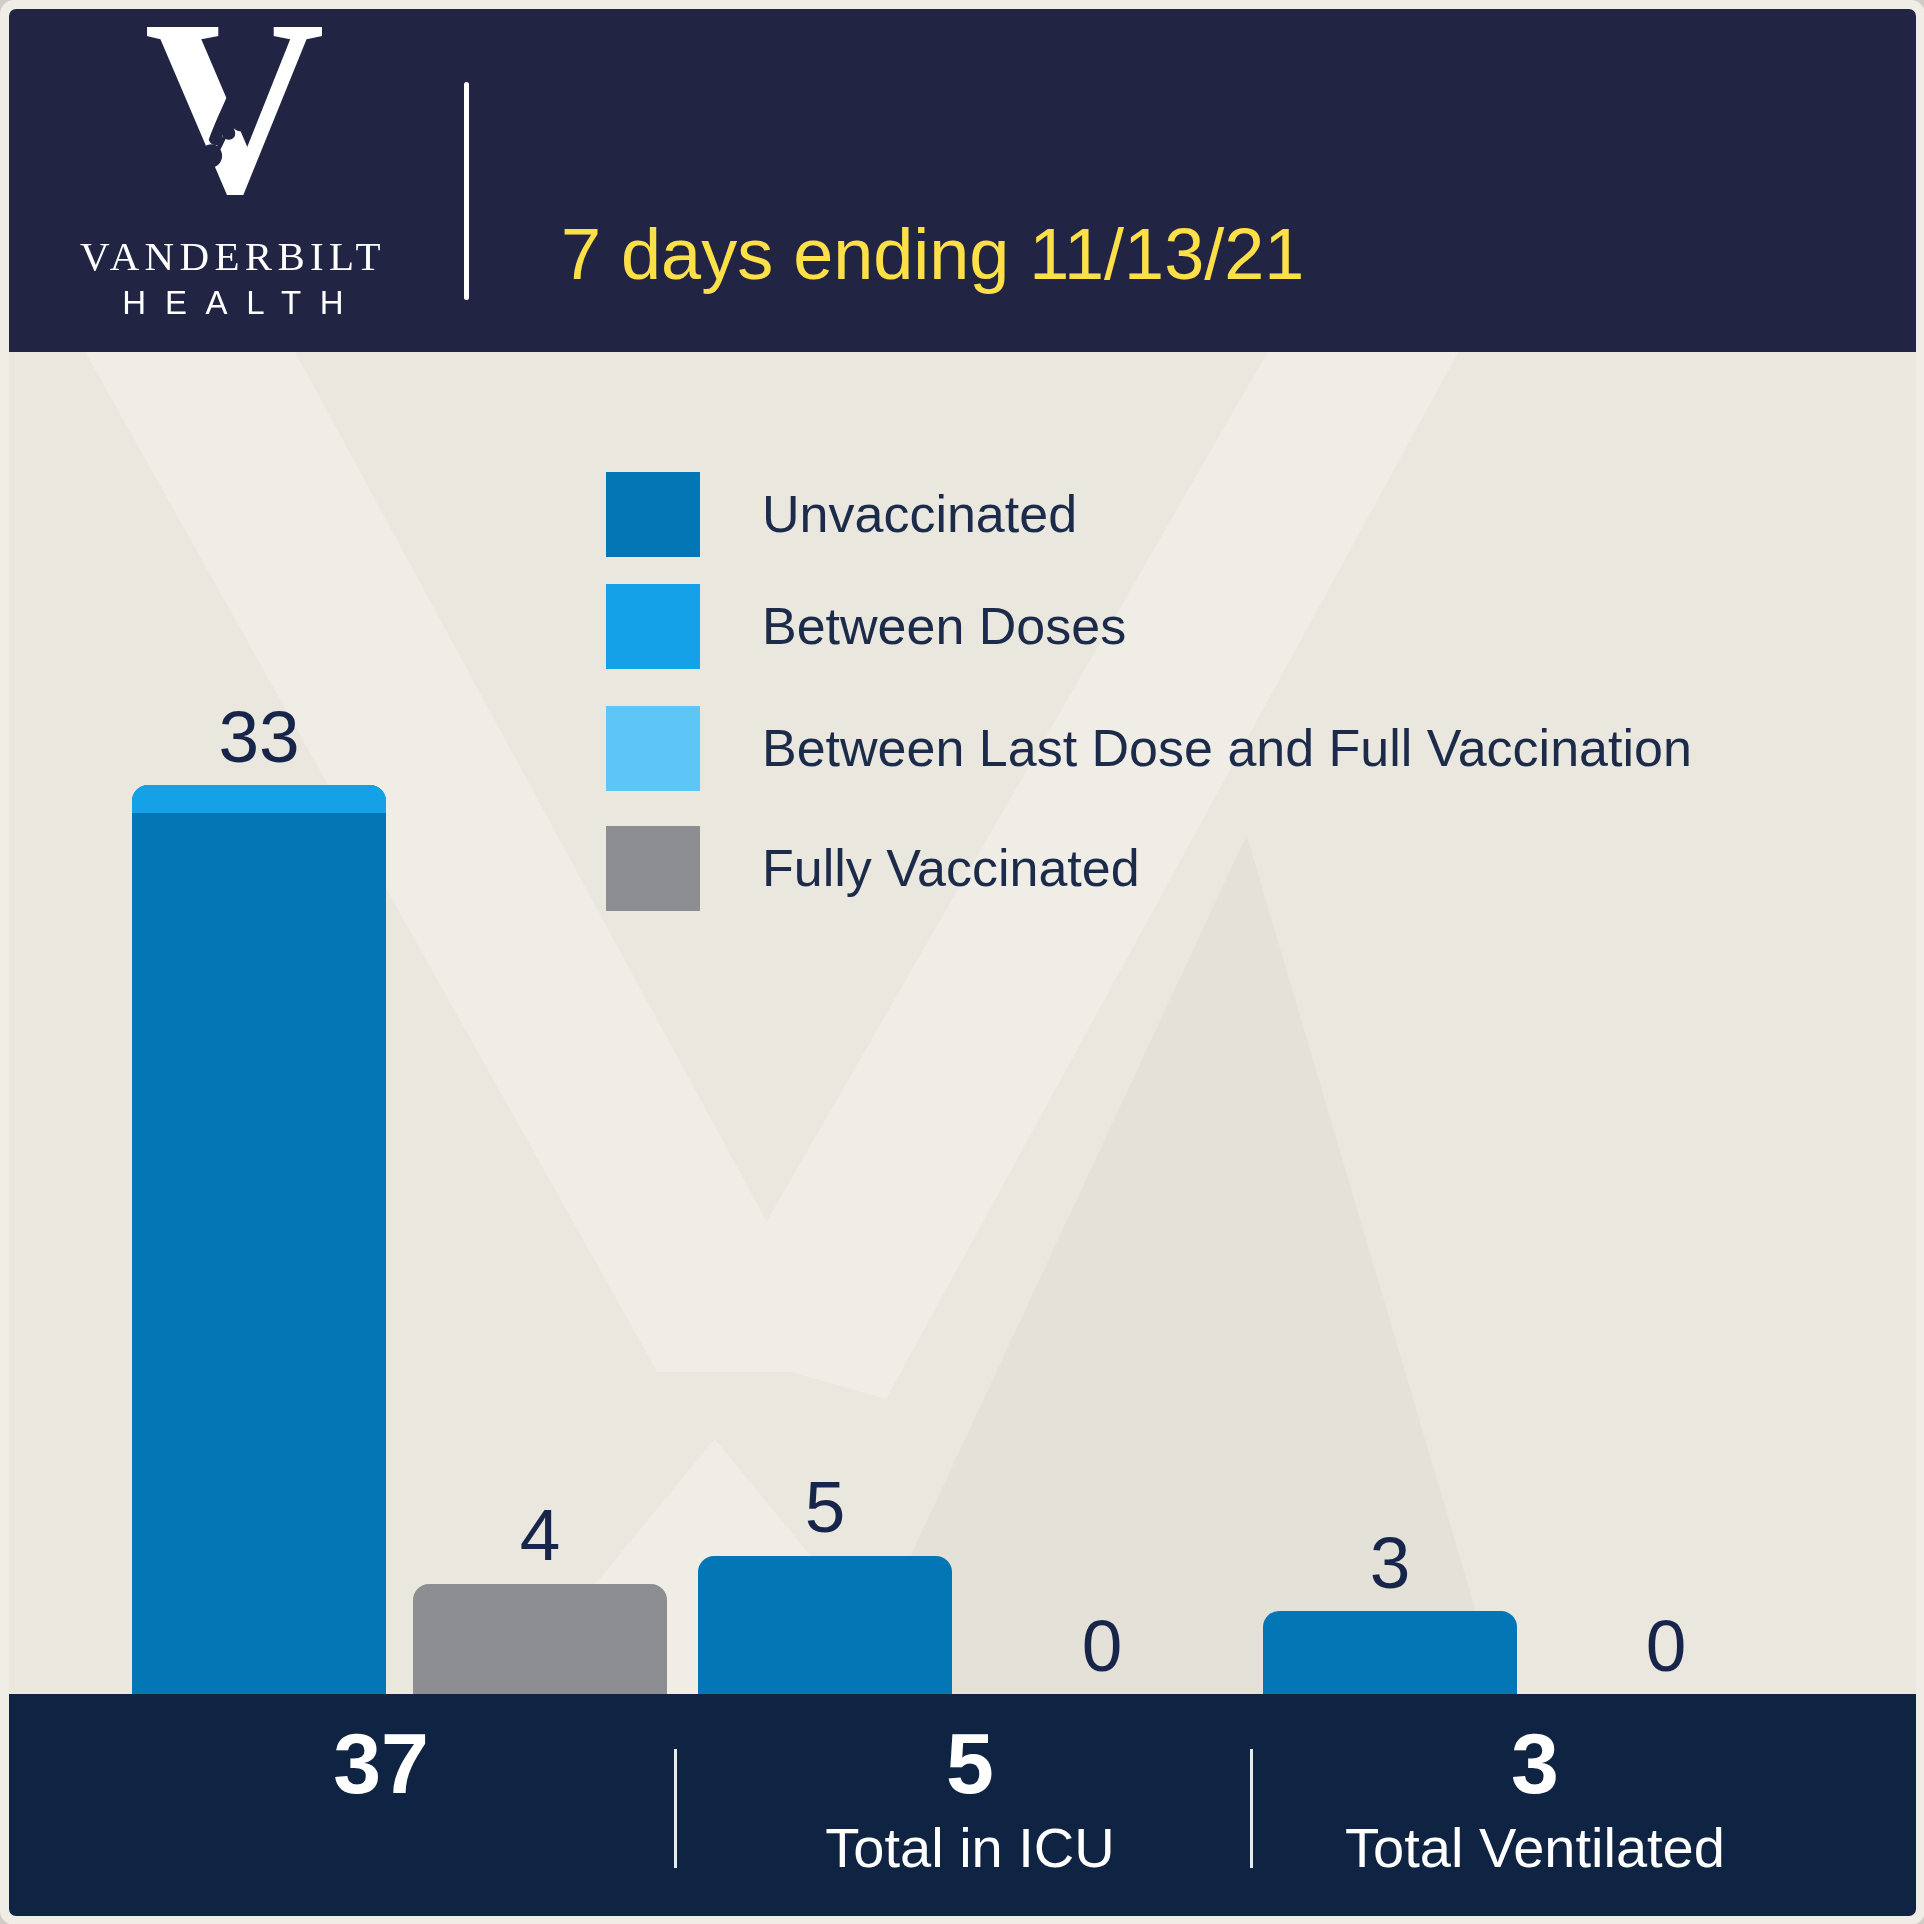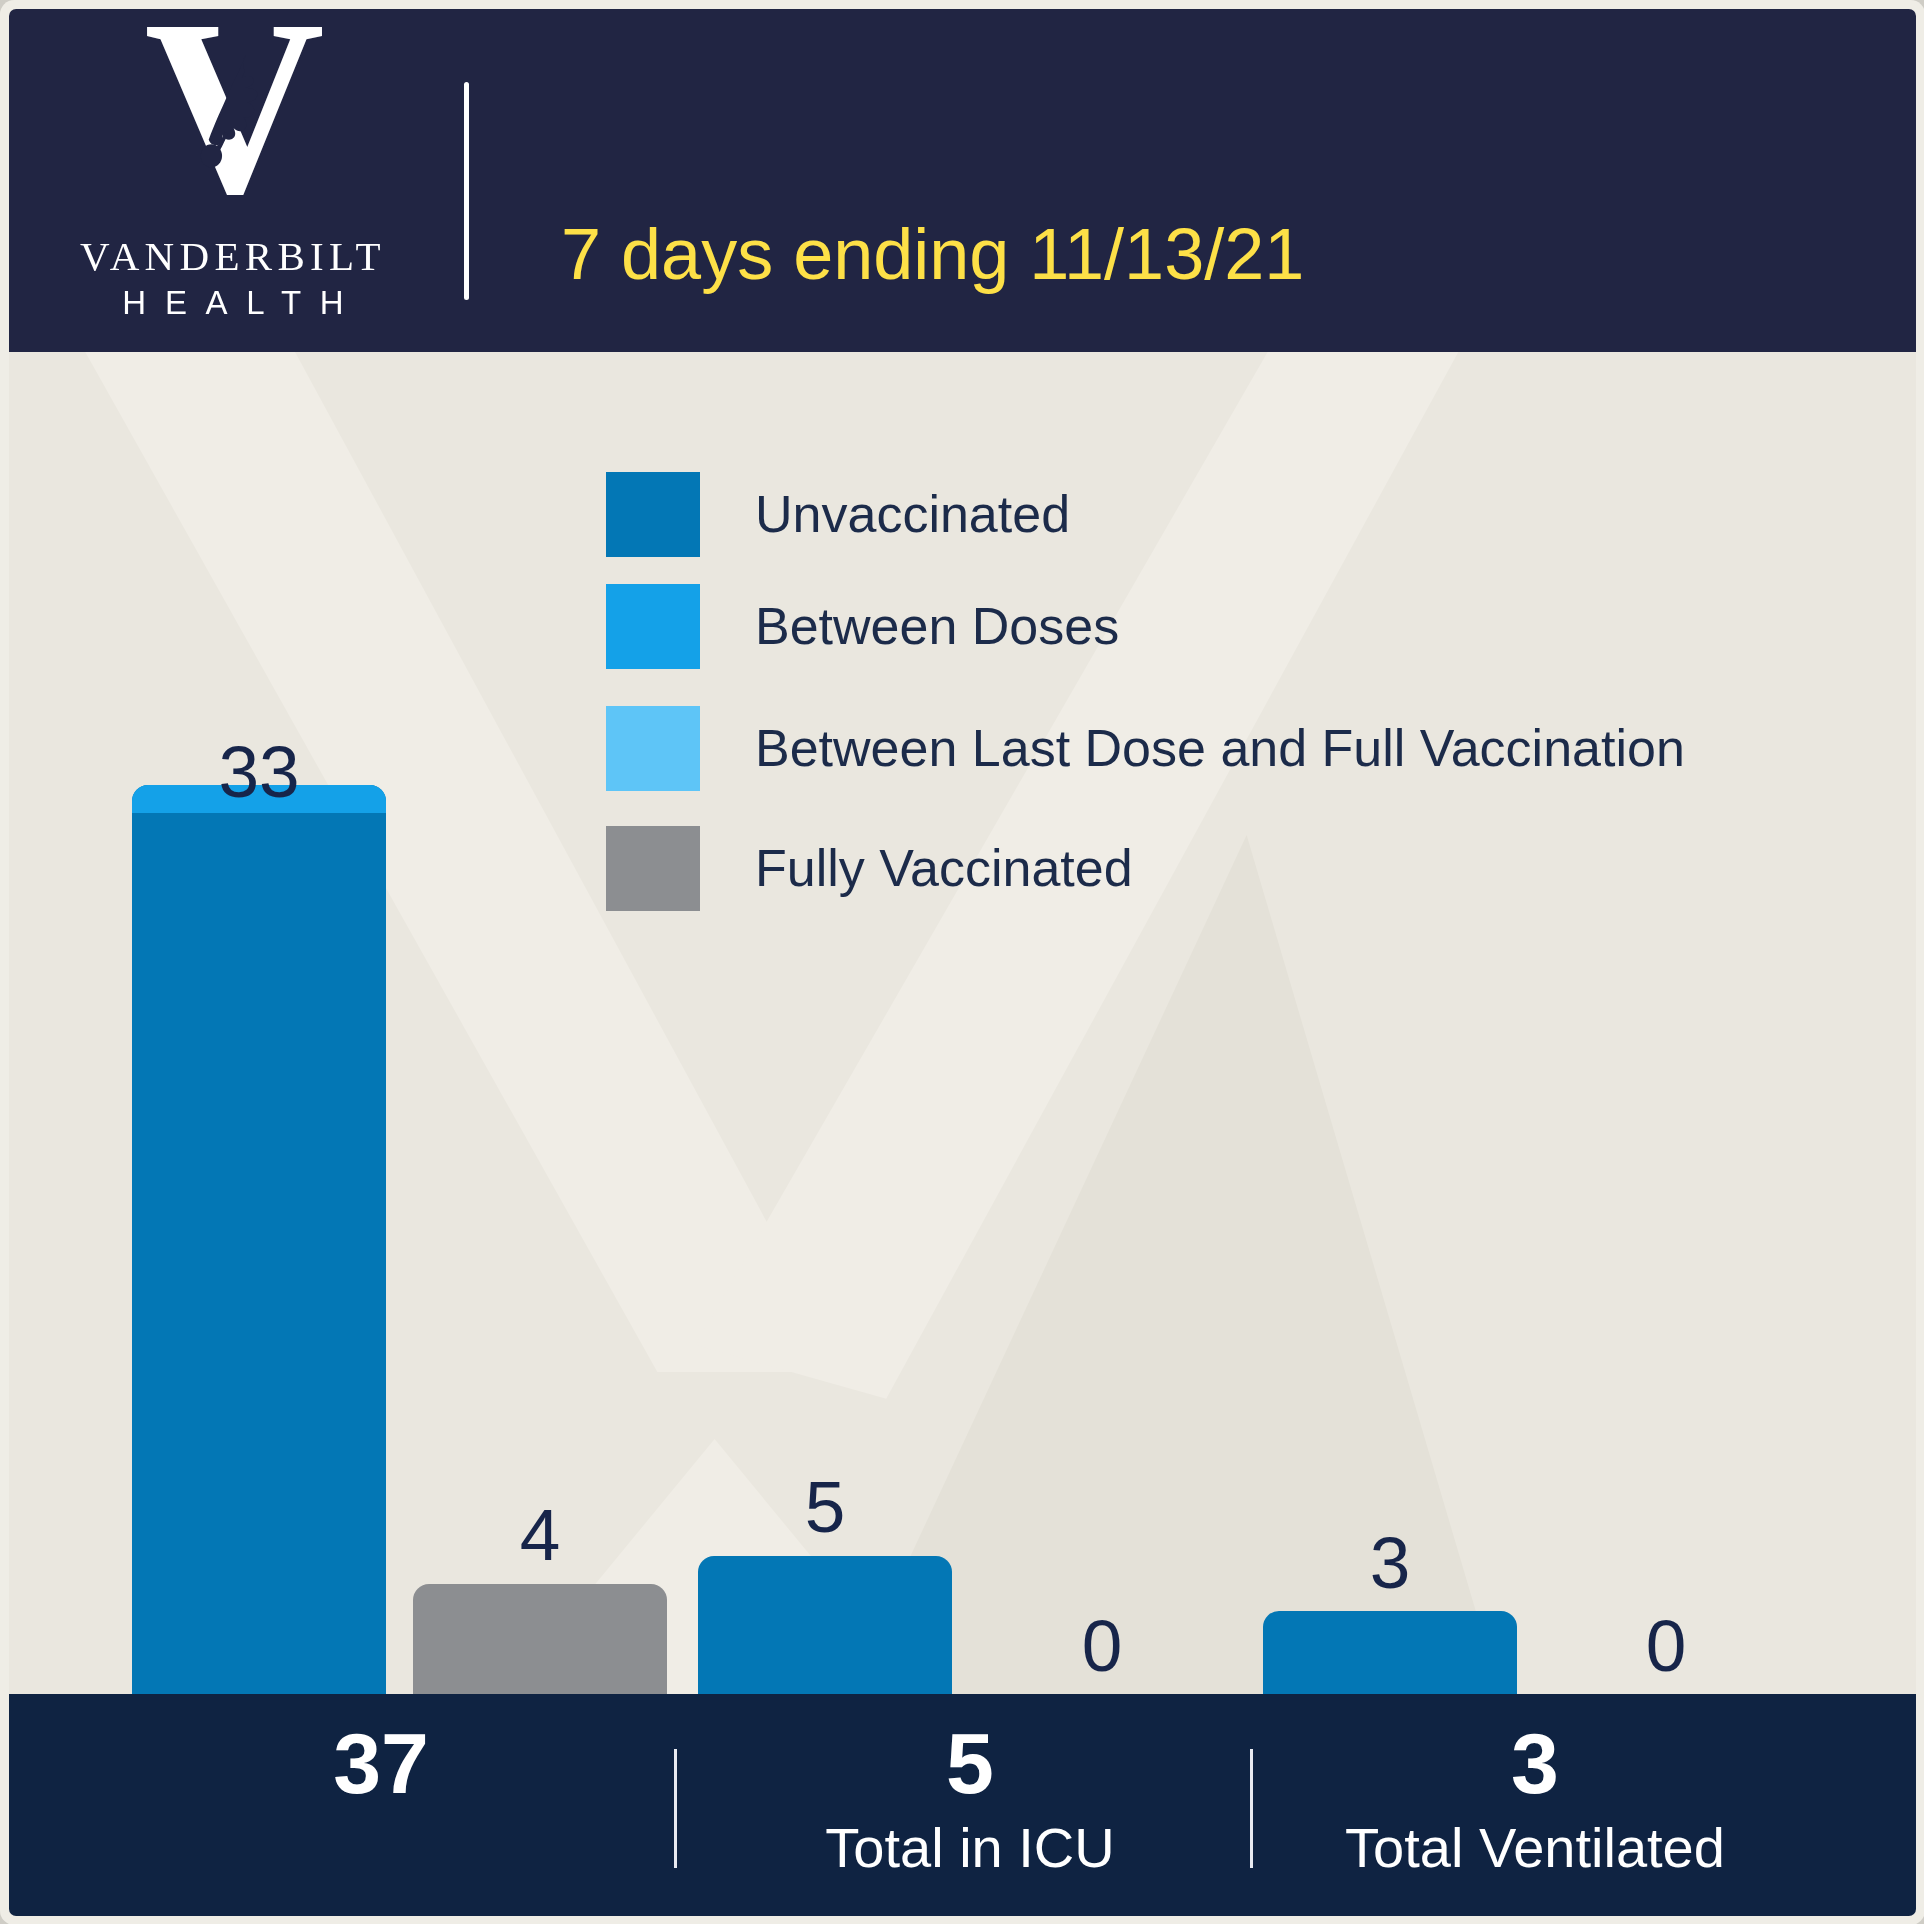--- a/index.html
+++ b/index.html
@@ -34,21 +34,21 @@
     background:#EAE7DF;overflow:hidden;
   }
   .bg-shape{position:absolute;left:0;top:0;width:100%;height:100%;}
   #bg-varm-left{background:#F0EDE6;clip-path:polygon(4% 0%,15% 0%,44% 76%,34% 76%);}
   #bg-varm-right{background:#F0EDE6;clip-path:polygon(66% 0%,76% 0%,46% 78%,36% 74%);}
   #bg-tri-dark{background:#E4E1D8;clip-path:polygon(64.9% 36%,43.9% 100%,78.2% 100%);}
   #bg-dome{background:#F0EDE6;clip-path:polygon(37% 81%,26% 100%,48% 100%);}
   
   .legend-row{position:absolute;left:597px;height:85px;}
   .legend-swatch{position:absolute;left:0;top:0;width:94px;height:85px;}
-  .legend-label{position:absolute;left:149px;top:0;height:85px;line-height:85px;
+  .legend-label{position:absolute;left:156px;top:0;height:85px;line-height:85px;
     font-size:52px;color:#1C2B4A;white-space:nowrap;}
   
   .bar{position:absolute;bottom:0;border-radius:16px 16px 0 0;}
   .bar-cap{position:absolute;left:0;top:0;width:100%;height:28px;border-radius:16px 16px 0 0;}
   .bar-value{position:absolute;width:254px;text-align:center;font-size:73px;
     line-height:1;color:#17254A;}
   
   #footer{
     position:absolute;left:9px;top:1694px;width:1907px;height:222px;
     background:#0F2342;border-radius:0 0 7.1px 7.1px;color:#ffffff;
@@ -102,21 +102,21 @@
         </div>
         <div class="legend-row" style="top: 474px;">
           <div class="legend-swatch" style="background: rgb(140, 142, 145);"></div>
           <div class="legend-label">Fully Vaccinated</div>
         </div>
       </div>
     <div id="bars">
         <div class="bar" style="left: 123px; width: 254px; height: 909px; background: rgb(3, 119, 181);">
           <div class="bar-cap" style="background: rgb(20, 161, 232);"></div>
         </div>
-        <div class="bar-value" style="left: 123px; bottom: 886px;">33</div>
+        <div class="bar-value" style="left: 123px; bottom: 921px;">33</div>
         <div class="bar" style="left: 404px; width: 254px; height: 110px; background: rgb(140, 142, 145);"></div>
         <div class="bar-value" style="left: 404px; bottom: 123px;">4</div>
         <div class="bar" style="left: 689px; width: 254px; height: 138px; background: rgb(3, 119, 181);"></div>
         <div class="bar-value" style="left: 689px; bottom: 151px;">5</div>
         <div class="bar-value" style="left: 966px; bottom: 12.5px;">0</div>
         <div class="bar" style="left: 1254px; width: 254px; height: 83px; background: rgb(3, 119, 181);"></div>
         <div class="bar-value" style="left: 1254px; bottom: 95px;">3</div>
         <div class="bar-value" style="left: 1530px; bottom: 12.5px;">0</div>
       </div>
   </div>

